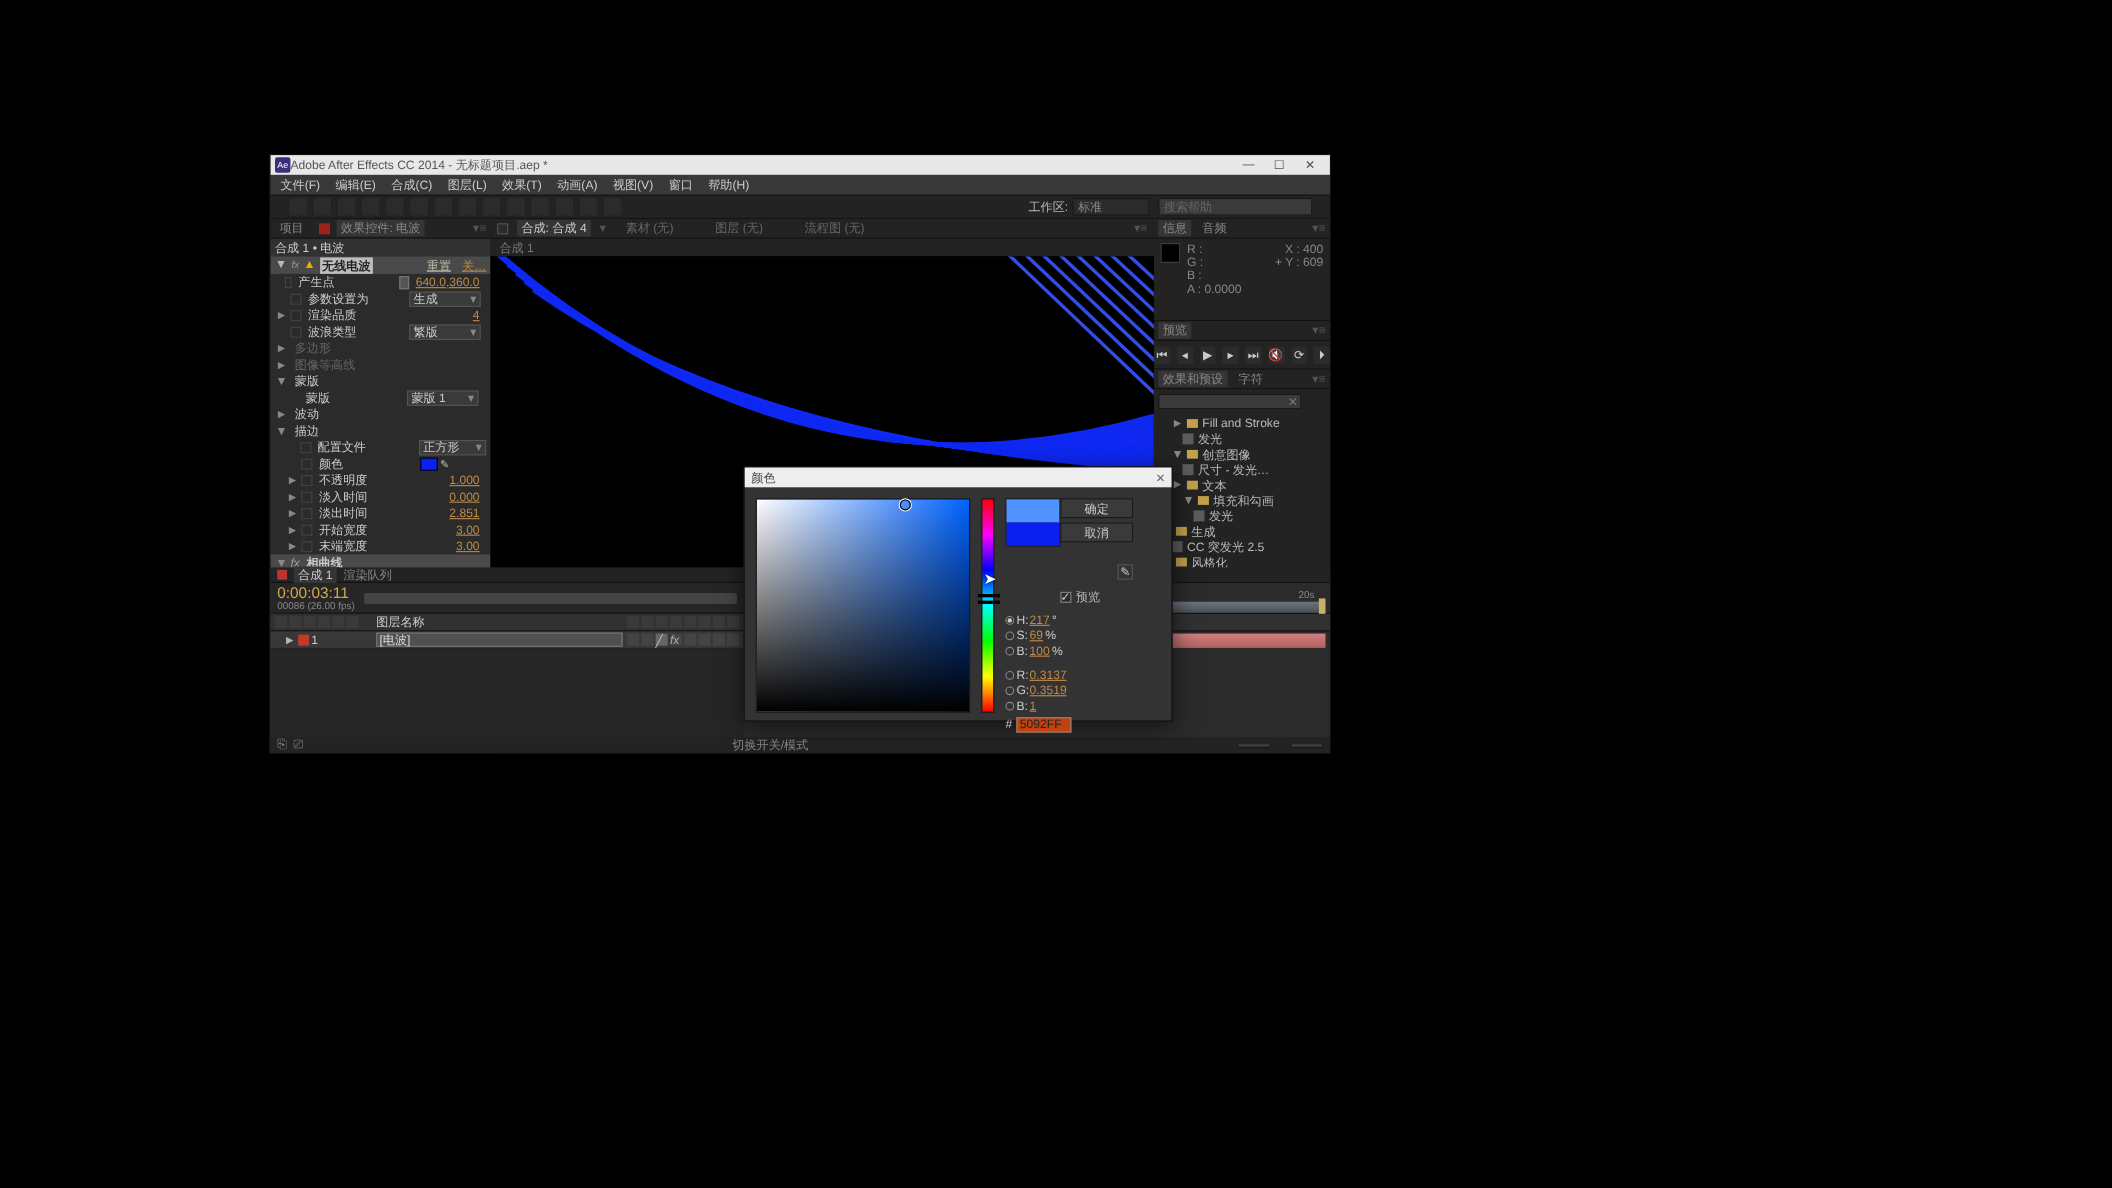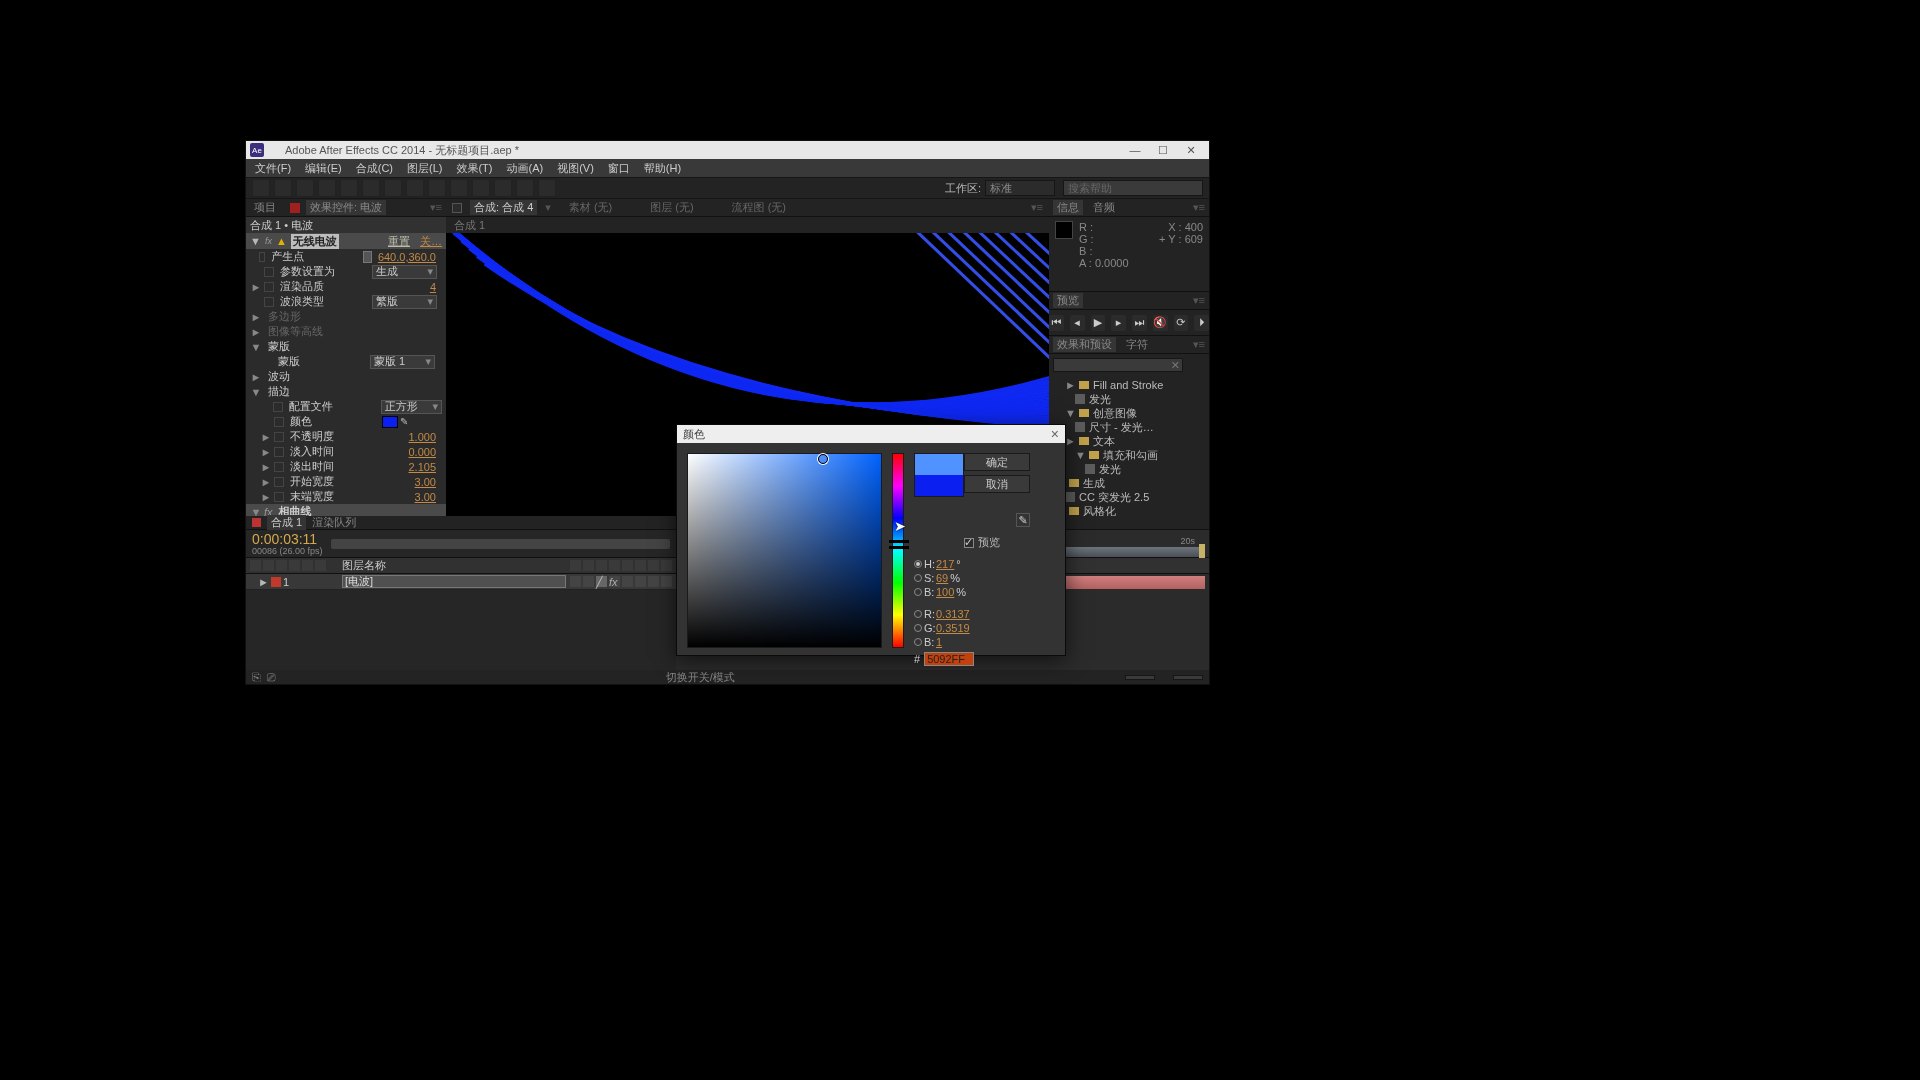--- a/index.html
+++ b/index.html
@@ -1,28 +1,28 @@
 <!DOCTYPE html>
 <html><head>
 <meta charset="utf-8">
 <style>
 * { margin:0; padding:0; box-sizing:border-box; font-family:"Microsoft YaHei","SimSun",Arial,sans-serif; font-size:11px; }
 body { background:#000; width:1920px; height:1080px; position:relative; color:#b8b8b8; overflow:hidden; }
 
 .app-window { position:absolute; left:245px; top:140px; width:965px; height:545px; background:#2b2b2b; border:1px solid #111; }
 
 .titlebar { height:18px; background:#e8e8e8; display:flex; align-items:center; padding:0 4px; color:#555; }
-.titlebar .logo { width:14px; height:14px; background:#3b2f7d; color:#fff; font-size:8px; display:flex; align-items:center; justify-content:center; border-radius:2px; margin-right:21px; }
+.titlebar .logo { width:14px; height:14px; background:#3b2f7d; color:#fff; font-size:8px; display:flex; align-items:center; justify-content:center; border-radius:2px; margin-right:0; }
 .titlebar .spacer { flex:1; }
 .titlebar .winbtn { width:28px; height:14px; display:flex; align-items:center; justify-content:center; color:#555; cursor:default; }
 
 .menubar { height:18px; background:#393939; display:flex; align-items:center; padding:0 2px; }
 .menubar .mitem { padding:0 7px; color:#ccc; cursor:default; }
 
-.toolbar { height:22px; background:#232323; border-top:1px solid #161616; border-bottom:1px solid #161616; display:flex; align-items:center; padding:0 6px; gap:4px; }
+.toolbar { height:22px; background:#232323; border-top:1px solid #161616; border-bottom:1px solid #161616; display:flex; align-items:center; padding:0 16px; gap:4px; }
 .toolbar .tbtn { width:18px; height:18px; background:#2b2b2b; border:1px solid #222; border-radius:2px; }
 .toolbar .ws { margin-left:auto; display:flex; align-items:center; gap:4px; }
 .toolbar .ws .sel { width:70px; height:16px; background:#2b2b2b; border:1px solid #161616; color:#888; padding:0 4px; display:flex; align-items:center; }
 .toolbar .search { width:140px; height:16px; background:#3a3a3a; border:1px solid #161616; color:#666; padding:0 4px; display:flex; align-items:center; margin-left:4px; }
 
 .layout { position:absolute; top:58px; left:0; right:0; bottom:0; display:flex; }
 .col { display:flex; flex-direction:column; }
 .left { width:200px; background:#262626; }
 .center { flex:1; background:#1a1a1a; }
 .right { width:160px; background:#232323; }
@@ -293,21 +293,21 @@
         <div class="eff-row">
             <span class="tw" style="margin-left:10px">►</span>
             <span class="sw"></span>
             <span class="pname">淡入时间</span>
             <span class="pval hot">0.000</span>
           </div>
         <div class="eff-row">
             <span class="tw" style="margin-left:10px">►</span>
             <span class="sw"></span>
             <span class="pname">淡出时间</span>
-            <span class="pval hot">2.105</span>
+            <span class="pval hot">2.851</span>
           </div>
         <div class="eff-row">
             <span class="tw" style="margin-left:10px">►</span>
             <span class="sw"></span>
             <span class="pname">开始宽度</span>
             <span class="pval hot">3.00</span>
           </div>
         <div class="eff-row">
             <span class="tw" style="margin-left:10px">►</span>
             <span class="sw"></span>

